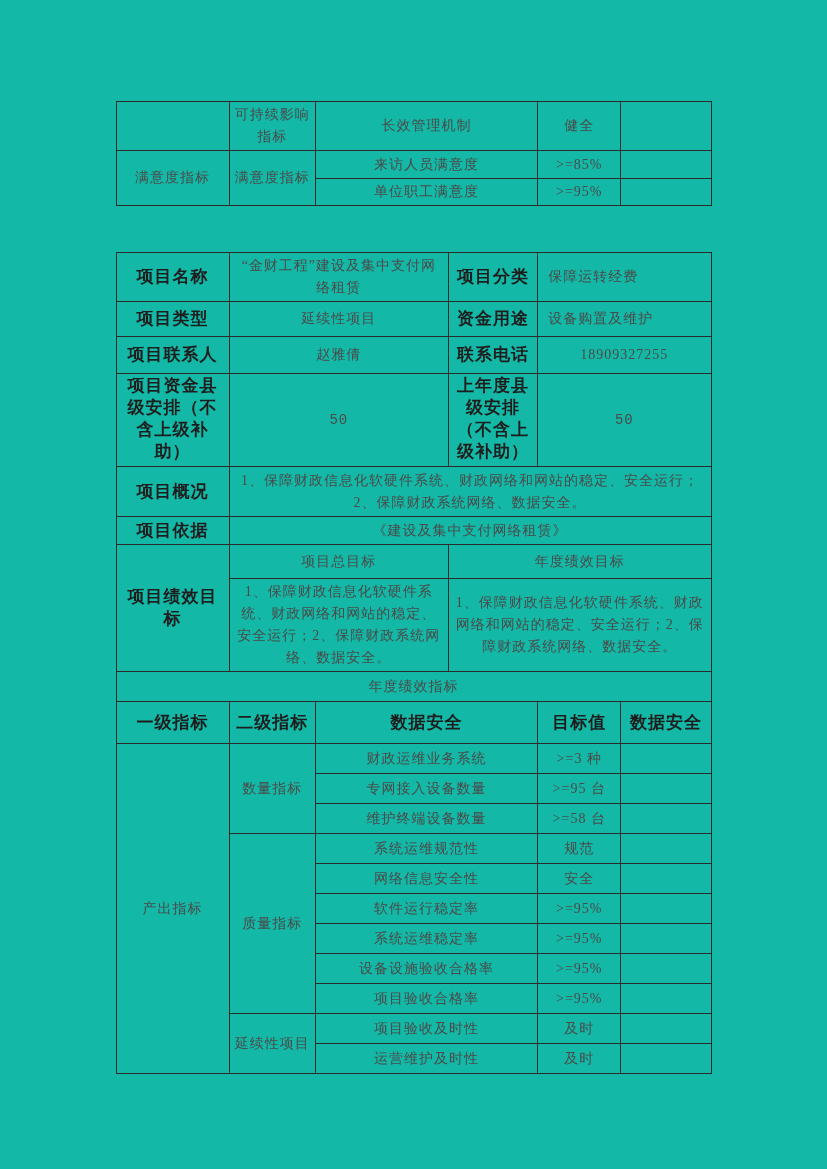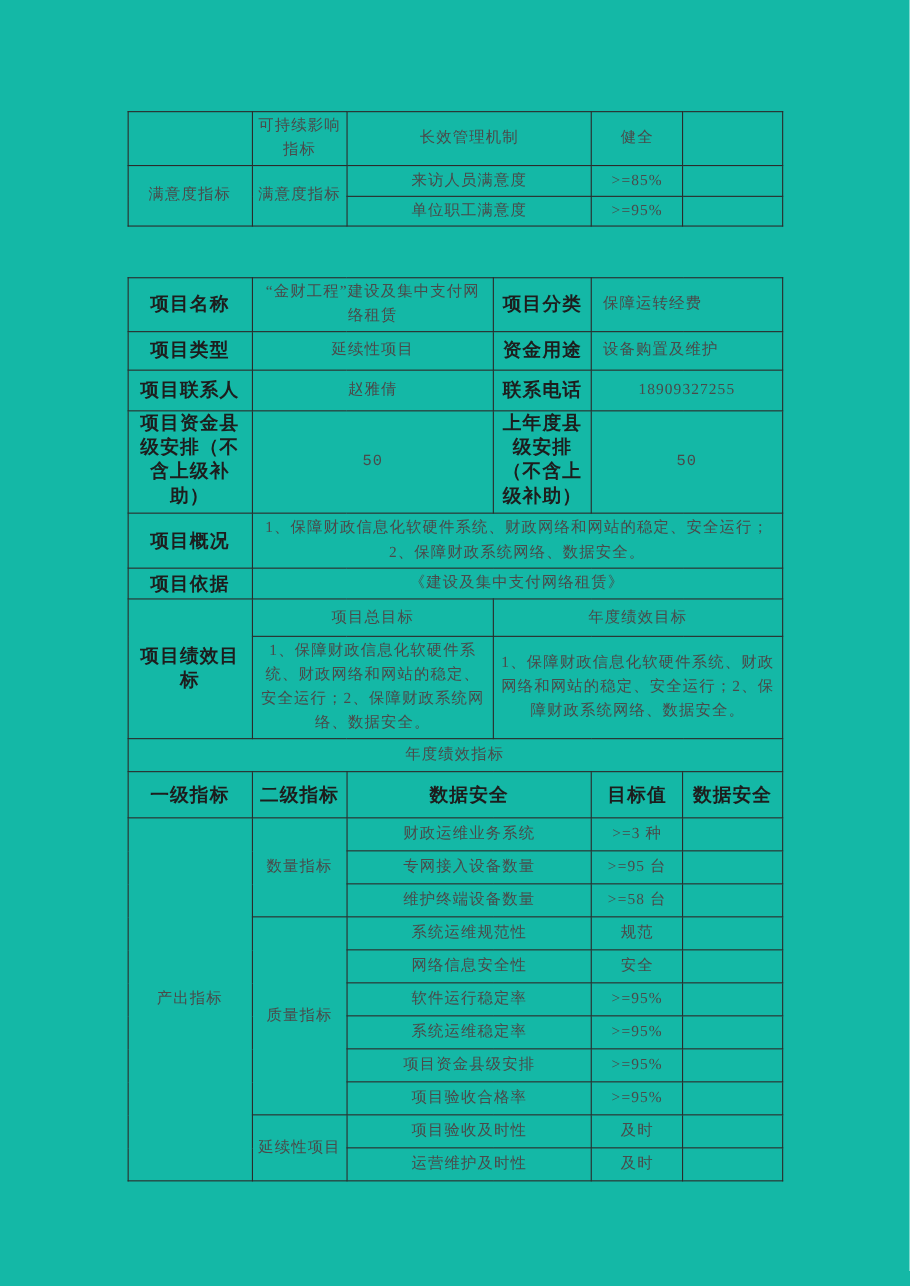--- a/index.html
+++ b/index.html
@@ -183,21 +183,21 @@
       <td colspan="2">软件运行稳定率</td>
       <td>&gt;=95%</td>
       <td></td>
     </tr>
     <tr class="r-ind">
       <td colspan="2">系统运维稳定率</td>
       <td>&gt;=95%</td>
       <td></td>
     </tr>
     <tr class="r-ind">
-      <td colspan="2">项目资金县级安排</td>
+      <td colspan="2">设备设施验收合格率</td>
       <td>&gt;=95%</td>
       <td></td>
     </tr>
     <tr class="r-ind">
       <td colspan="2">项目验收合格率</td>
       <td>&gt;=95%</td>
       <td></td>
     </tr>
 
     <tr class="r-ind">

